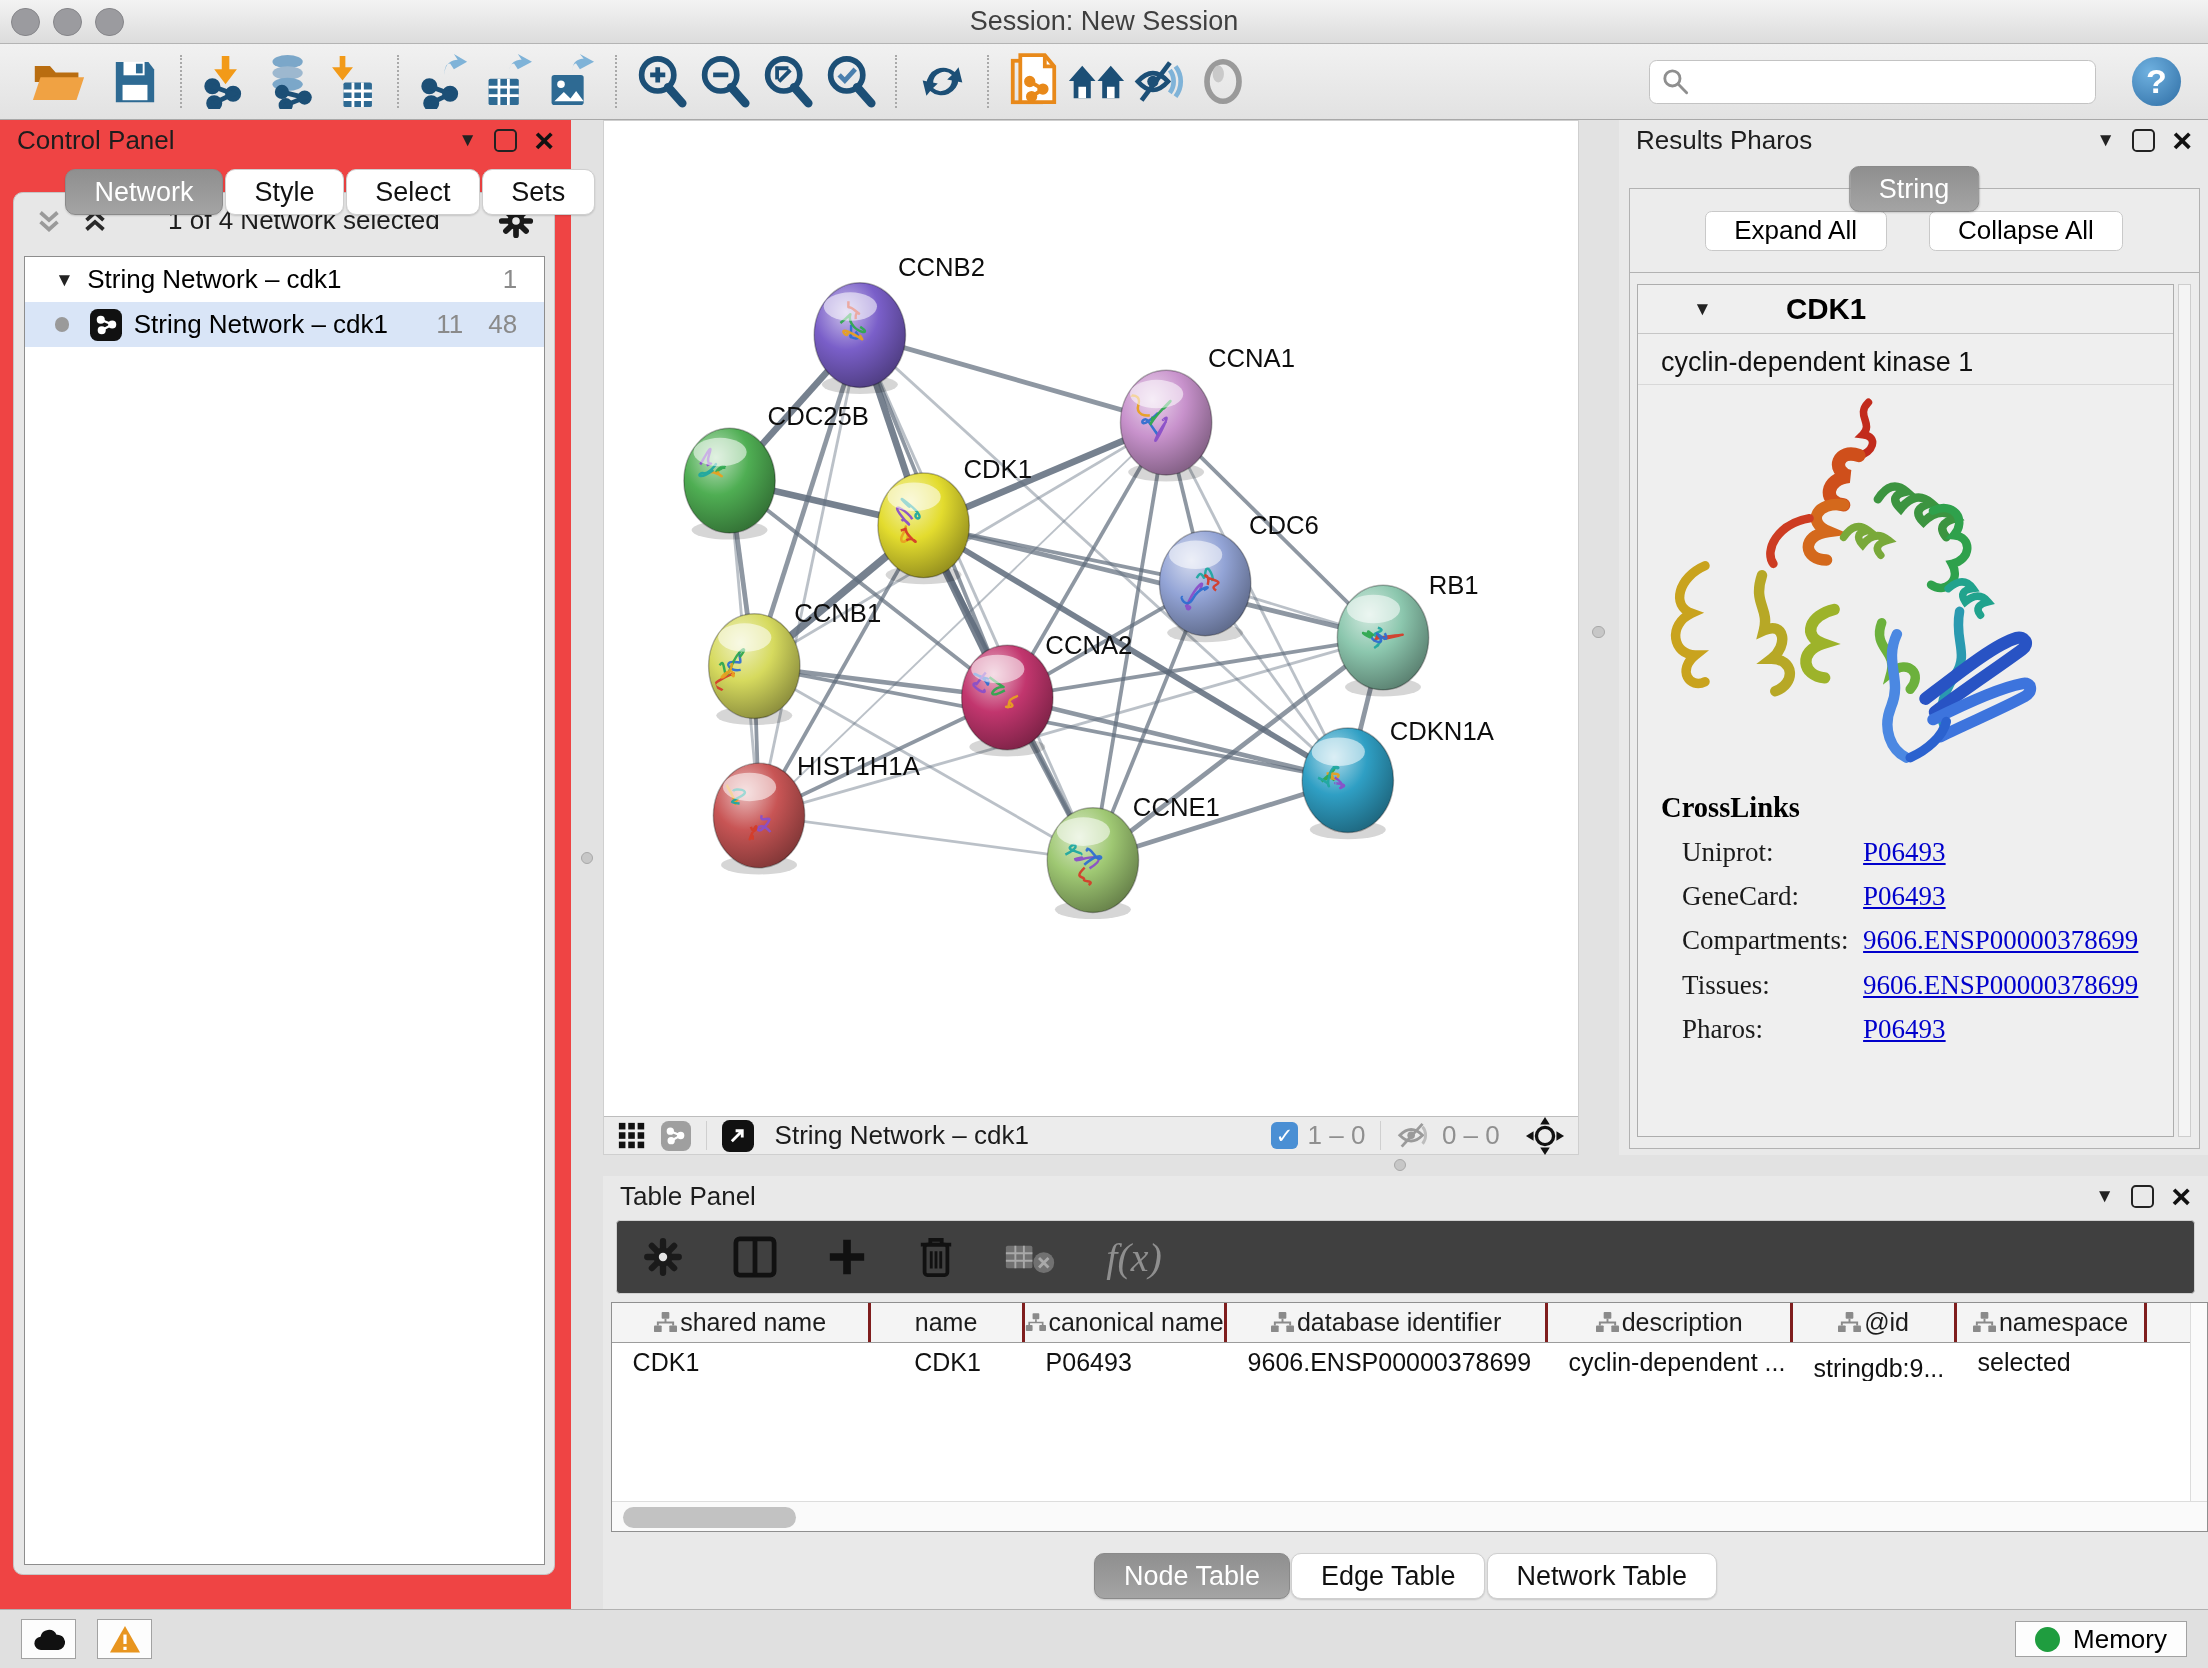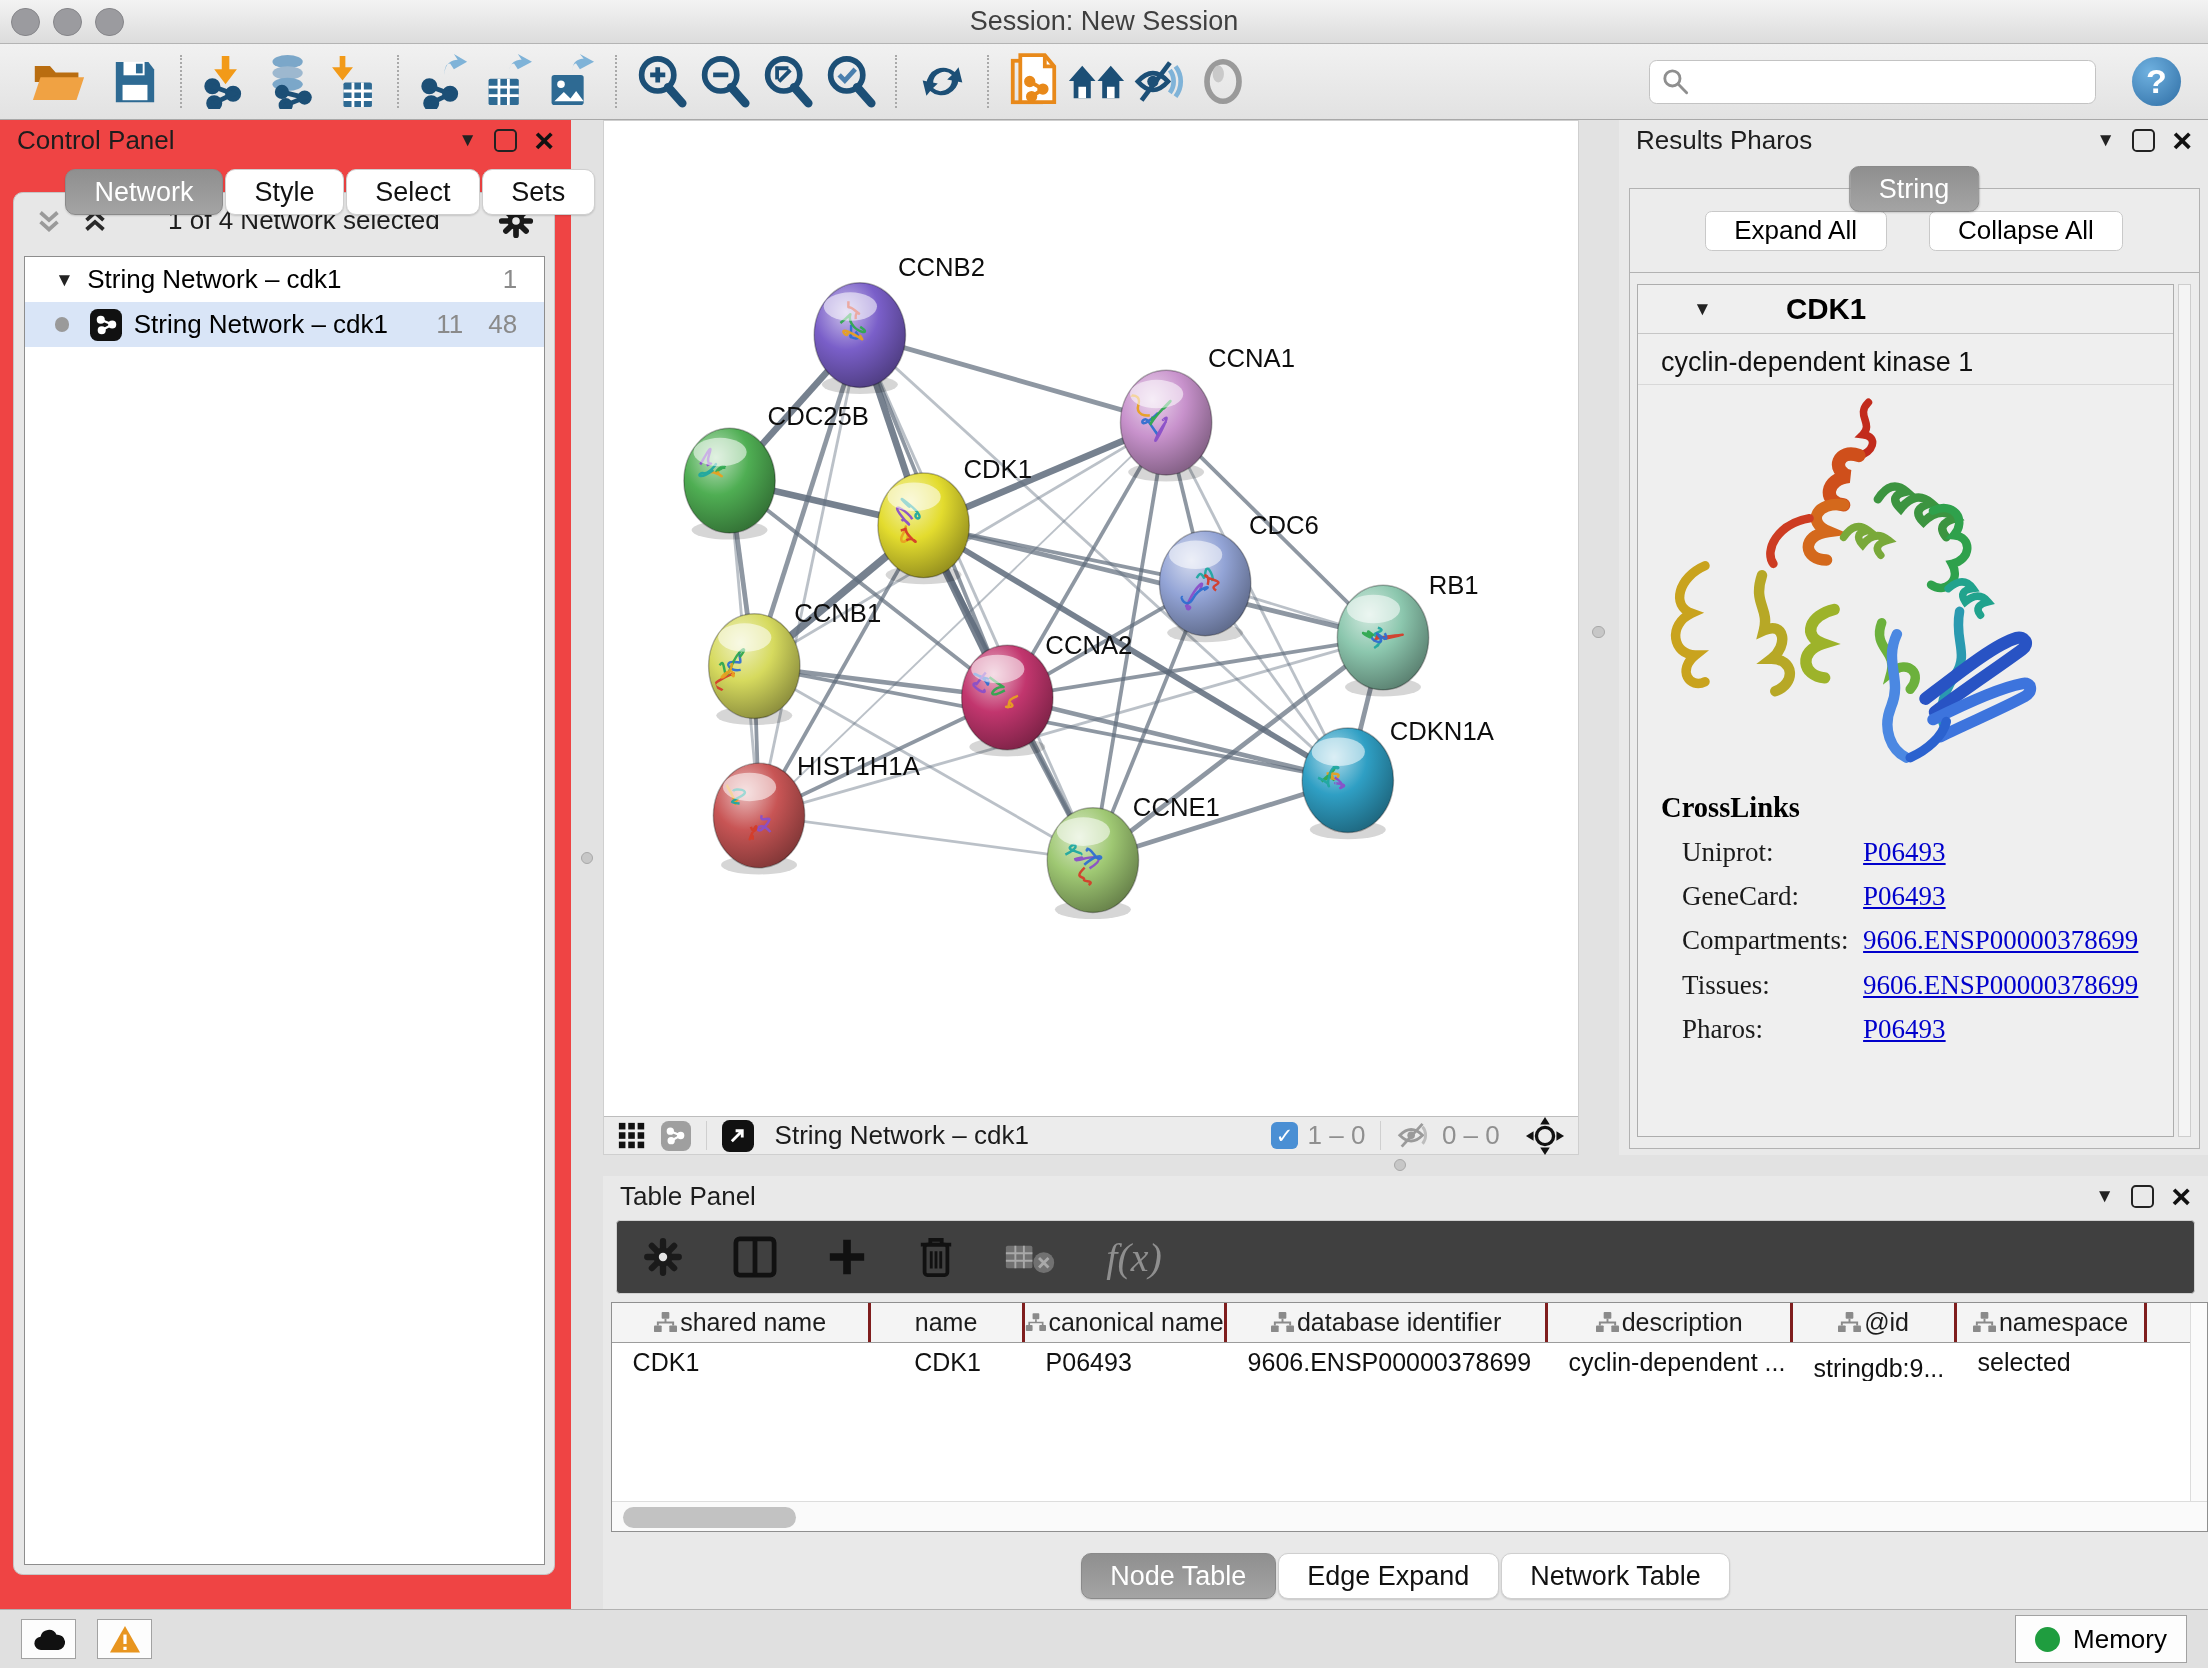--- a/index.html
+++ b/index.html
@@ -108,21 +108,21 @@
   #table-row1 { display:flex; height:38px; background:#fff; }
   #tp-hscroll { position:absolute; left:0; right:0; bottom:0; height:30px; background:#fafafa; border-top:1px solid #ddd; }
   #tp-hthumb { position:absolute; left:11.4px; top:4.8px; width:173px; height:21px; border-radius:10.5px; background:#c2c2c2; }
   #tp-vscroll { position:absolute; right:0; top:0; bottom:30px; width:17px; background:#fbfbfb; border-left:1px solid #ddd; }
   #tp-tabs { position:absolute; left:0; right:0; top:377px; display:flex; justify-content:center; gap:1.9px; }
 
   
   #status-bar { left:0; top:1609px; width:2208px; height:59px; background:#e0e0e0; border-top:1px solid #b2b2b2;
     display:flex; align-items:center; padding:0 21px; }
   .sb-btn { width:55px; height:40px; background:#fdfdfd; border:1.9px solid #a2a2a2; display:flex; align-items:center; justify-content:center; margin-right:21px; }
-  #memory-btn { margin-left:auto; height:48px; background:#fdfdfd; border:1.9px solid #a2a2a2;
+  #memory-btn { margin-left:auto; height:36px; background:#fdfdfd; border:1.9px solid #a2a2a2;
     display:flex; align-items:center; padding:0 19px; gap:13.3px; font-size:26px; }
   #memory-dot { width:25px; height:25px; border-radius:50%; background:#1f9d3f; }
 
   svg { display:block; }
   text.node-label { font-family:"Liberation Sans",sans-serif; font-size:27px; fill:#0d0d0d; }
 </style>
 </head>
 <body>
 
 <div id="titlebar" class="abs">
@@ -894,21 +894,21 @@
           <div class="td" style="width: 190px;">selected</div>
         </div>
     </div>
     <div id="tp-vscroll"></div>
     <div id="tp-hscroll">
       <div id="tp-hthumb"></div>
     </div>
   </div>
   <div id="tp-tabs">
       <div class="tab selected">Node Table</div>
-      <div class="tab">Edge Expand</div>
+      <div class="tab">Edge Table</div>
       <div class="tab">Network Table</div>
     </div>
 </div>
 
 <div id="status-bar" class="abs">
   <div class="sb-btn">
     <svg width="34" height="25" viewBox="0 0 36 26">
       <path d="M10 24 a7 7 0 0 1 -1 -14 a9 9 0 0 1 17 -2 a6.5 6.5 0 0 1 2 16 Z" fill="#111"></path>
     </svg>
   </div>

